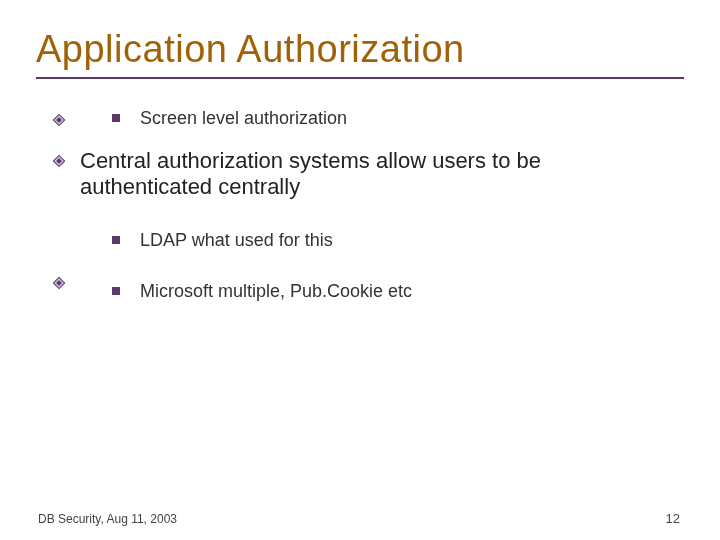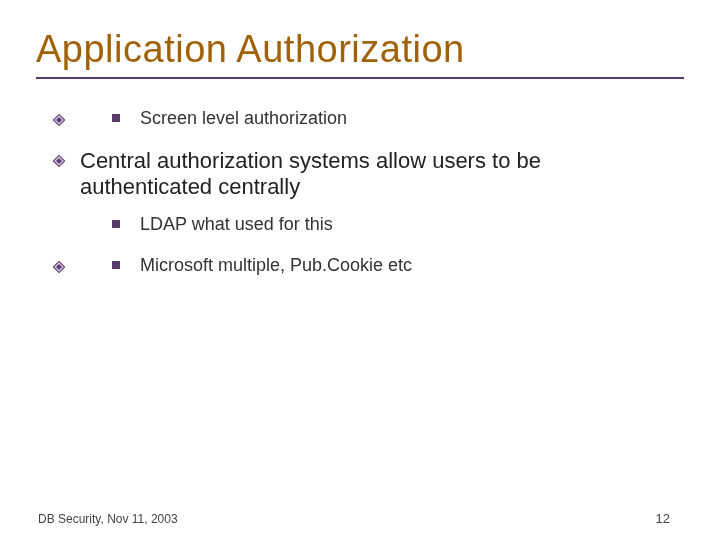--- a/index.html
+++ b/index.html
@@ -50,42 +50,42 @@
     width: 14px;
     height: 14px;
     display: block;
   }
   .level2 {
     position: relative;
     font-size: 18px;
     line-height: 1.25;
     color: #333;
     margin-left: 32px;
-    margin-top: 12px;
+    margin-top: 28px;
     margin-bottom: 18px;
     padding-left: 28px;
   }
   .level2 .square-bullet {
     position: absolute;
     left: 0;
     top: 7px;
     width: 8px;
     height: 8px;
     background: #5a3a6a;
   }
   .footer {
     position: absolute;
     left: 38px;
     bottom: 14px;
     font-size: 12px;
     color: #444;
   }
   .pagenum {
     position: absolute;
-    right: 50px;
+    right: 40px;
     bottom: 14px;
     font-size: 13px;
     color: #444;
   }
 </style>
 </head>
 <body>
 
 <div class="slide">
 
@@ -129,16 +129,16 @@
           </svg>
       </span>
     </div>
     <div class="level2">
       <span class="square-bullet"></span>
       <span>Microsoft multiple, Pub.Cookie etc</span>
     </div>
 
   </div>
 
-  <div class="footer">DB Security, Nov 11, 2003</div>
+  <div class="footer">DB Security, Aug 11, 2003</div>
   <div class="pagenum">12</div>
 
 </div>
 
 </body></html>

